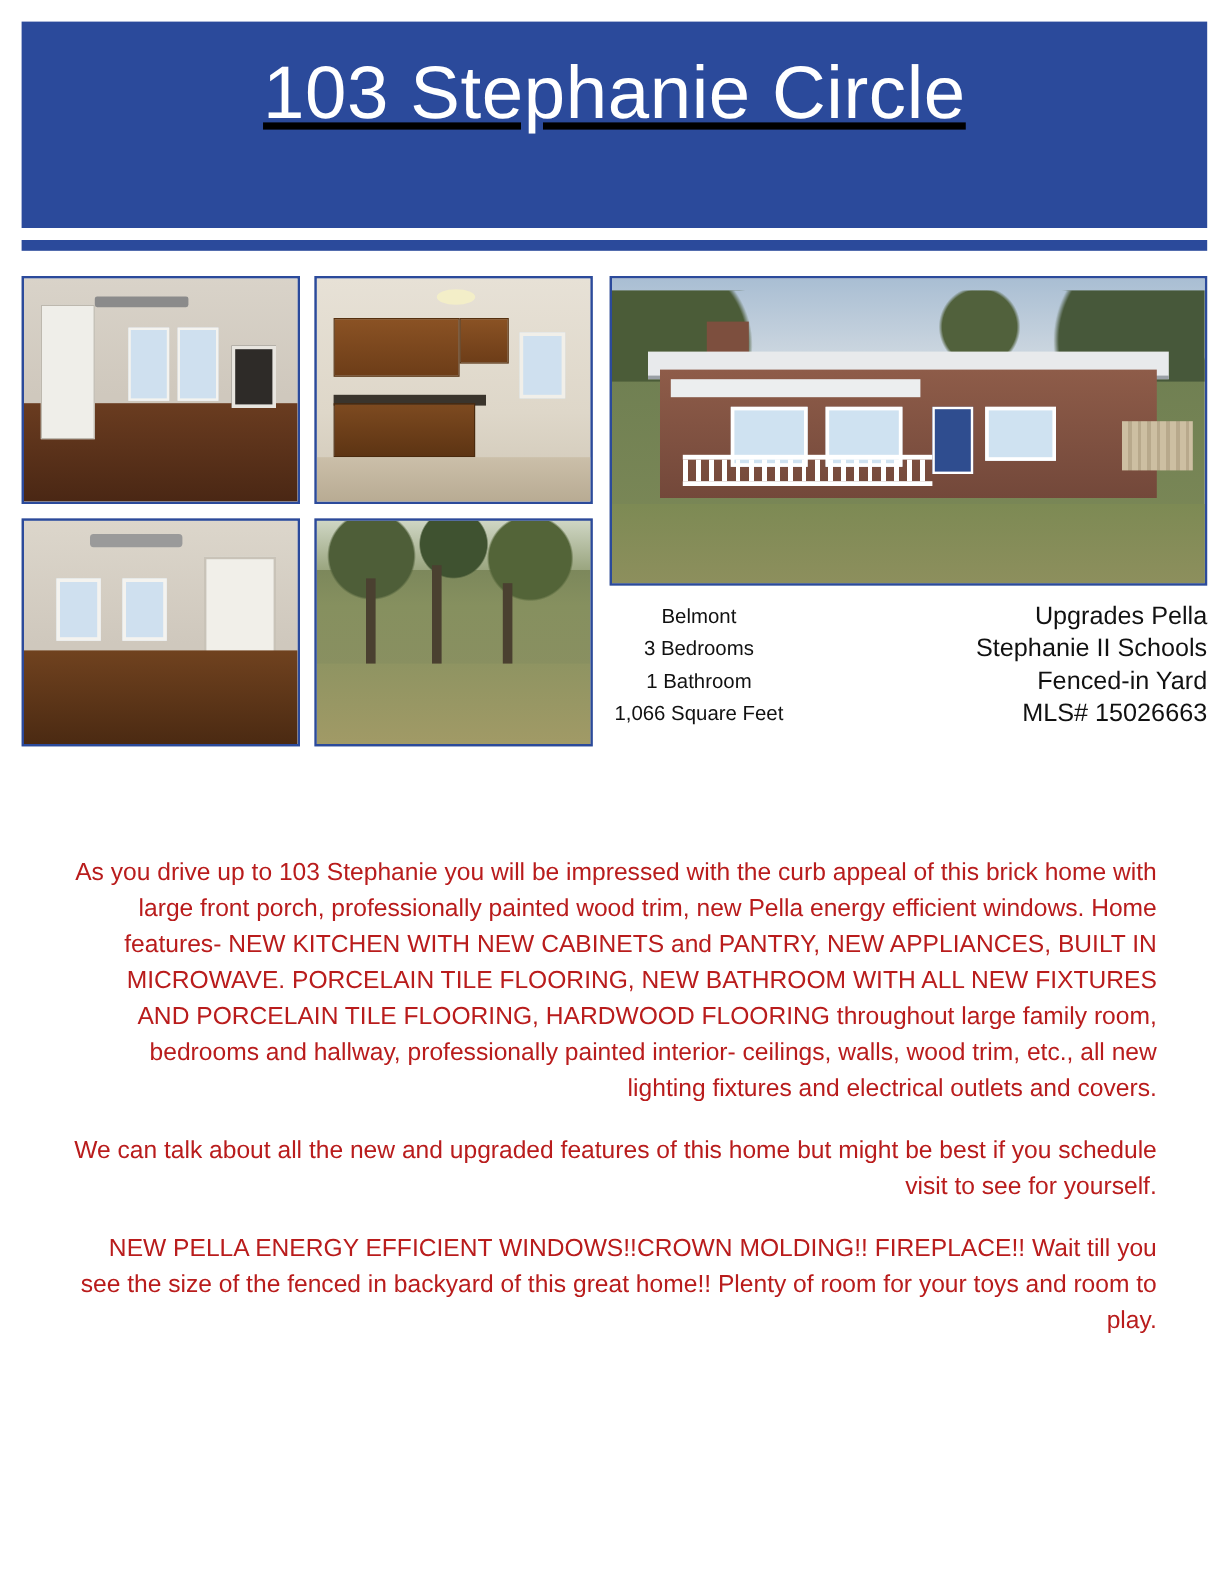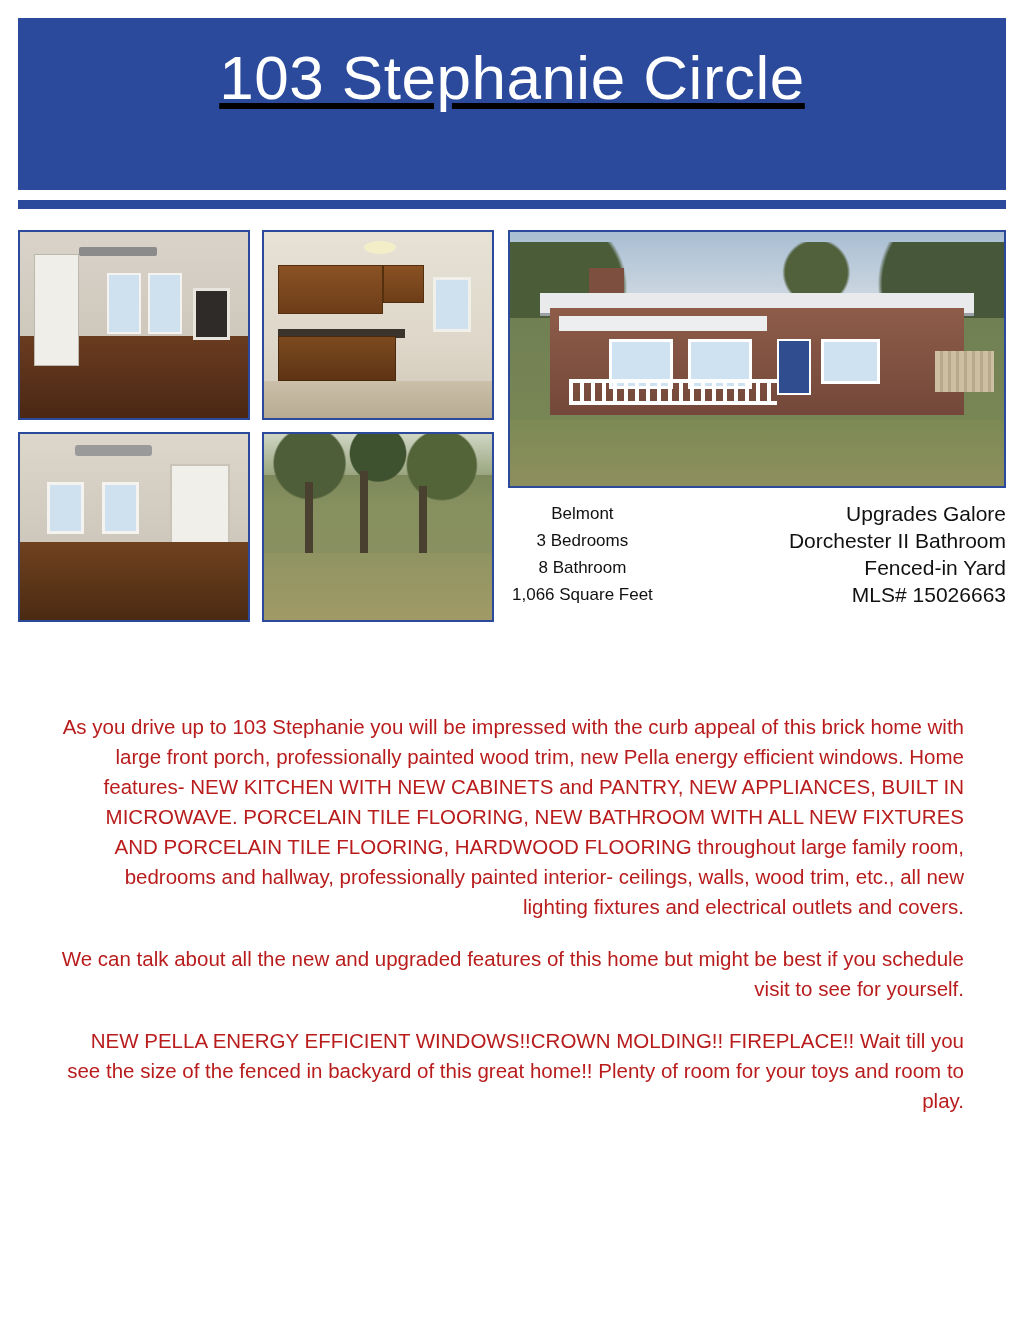--- a/index.html
+++ b/index.html
@@ -224,27 +224,27 @@
         <div class="hx-win3"></div>
       <div class="hx-rail"></div>
         <div class="hx-fence"></div>
         <div class="hx-grass"></div>
     </div>
   </div>
 
   <div class="facts-left">
     <div>Belmont</div>
     <div>3 Bedrooms</div>
-    <div>8 Bathroom</div>
+    <div>1 Bathroom</div>
     <div>1,066 Square Feet</div>
   </div>
 
   <div class="facts-right">
-    <div>Upgrades Galore</div>
-    <div>Dorchester II Bathroom</div>
+    <div>Upgrades Pella</div>
+    <div>Stephanie II Schools</div>
     <div>Fenced-in Yard</div>
     <div>MLS# 15026663</div>
   </div>
 
 
   <div class="body-copy">
     <p>As you drive up to 103 Stephanie you will be impressed with the curb appeal of this brick home with large front porch, professionally painted wood trim, new Pella energy efficient windows. Home features- NEW KITCHEN WITH NEW CABINETS and PANTRY, NEW APPLIANCES, BUILT IN MICROWAVE. PORCELAIN TILE FLOORING, NEW BATHROOM WITH ALL NEW FIXTURES AND PORCELAIN TILE FLOORING, HARDWOOD FLOORING throughout large family room, bedrooms and hallway, professionally painted interior- ceilings, walls, wood trim, etc., all new lighting fixtures and electrical outlets and covers.</p>
     <p>We can talk about all the new and upgraded features of this home but might be best if you schedule visit to see for yourself.</p>
     <p>NEW PELLA ENERGY EFFICIENT WINDOWS!!CROWN MOLDING!! FIREPLACE!! Wait till you see the size of the fenced in backyard of this great home!! Plenty of room for your toys and room to play.</p>
   </div>

